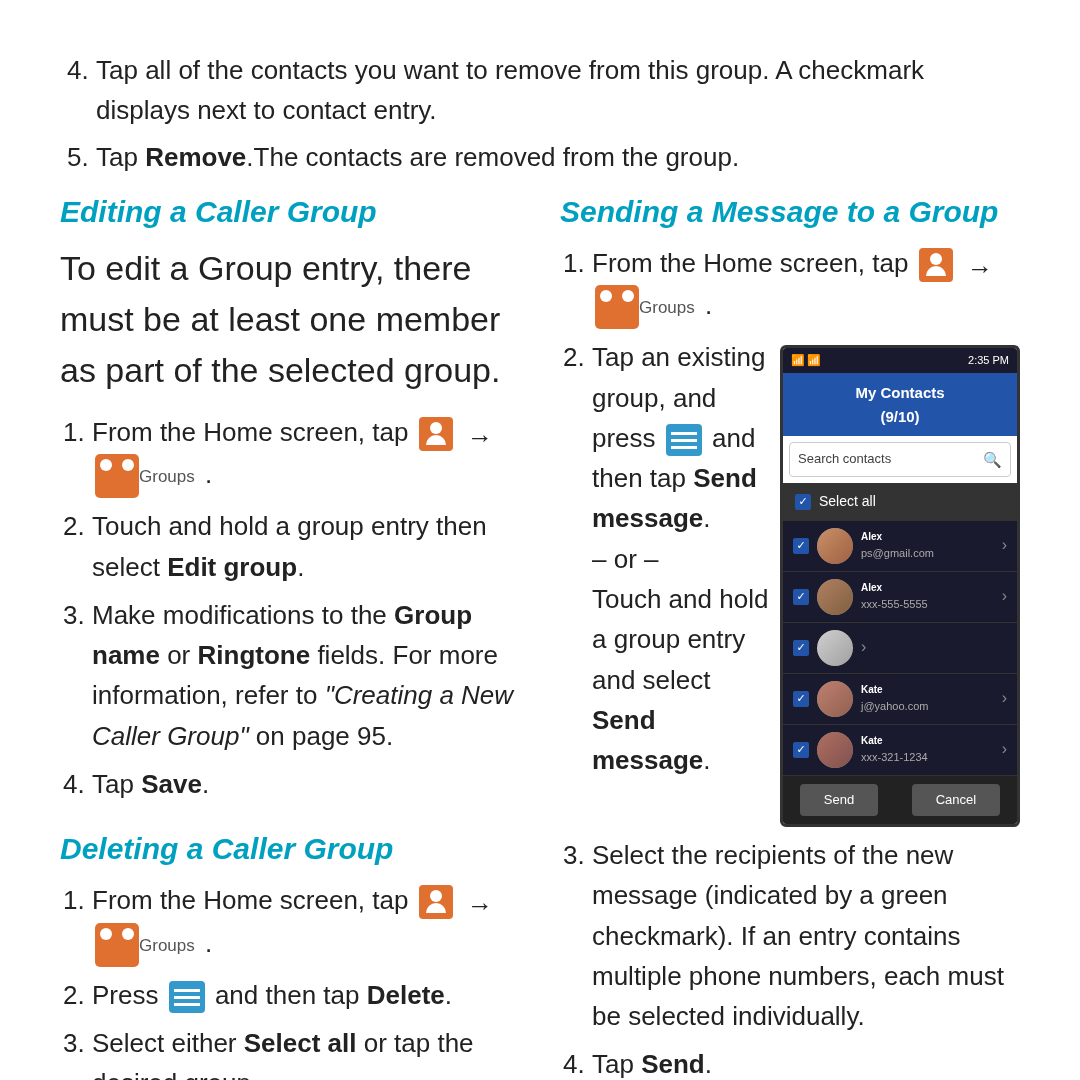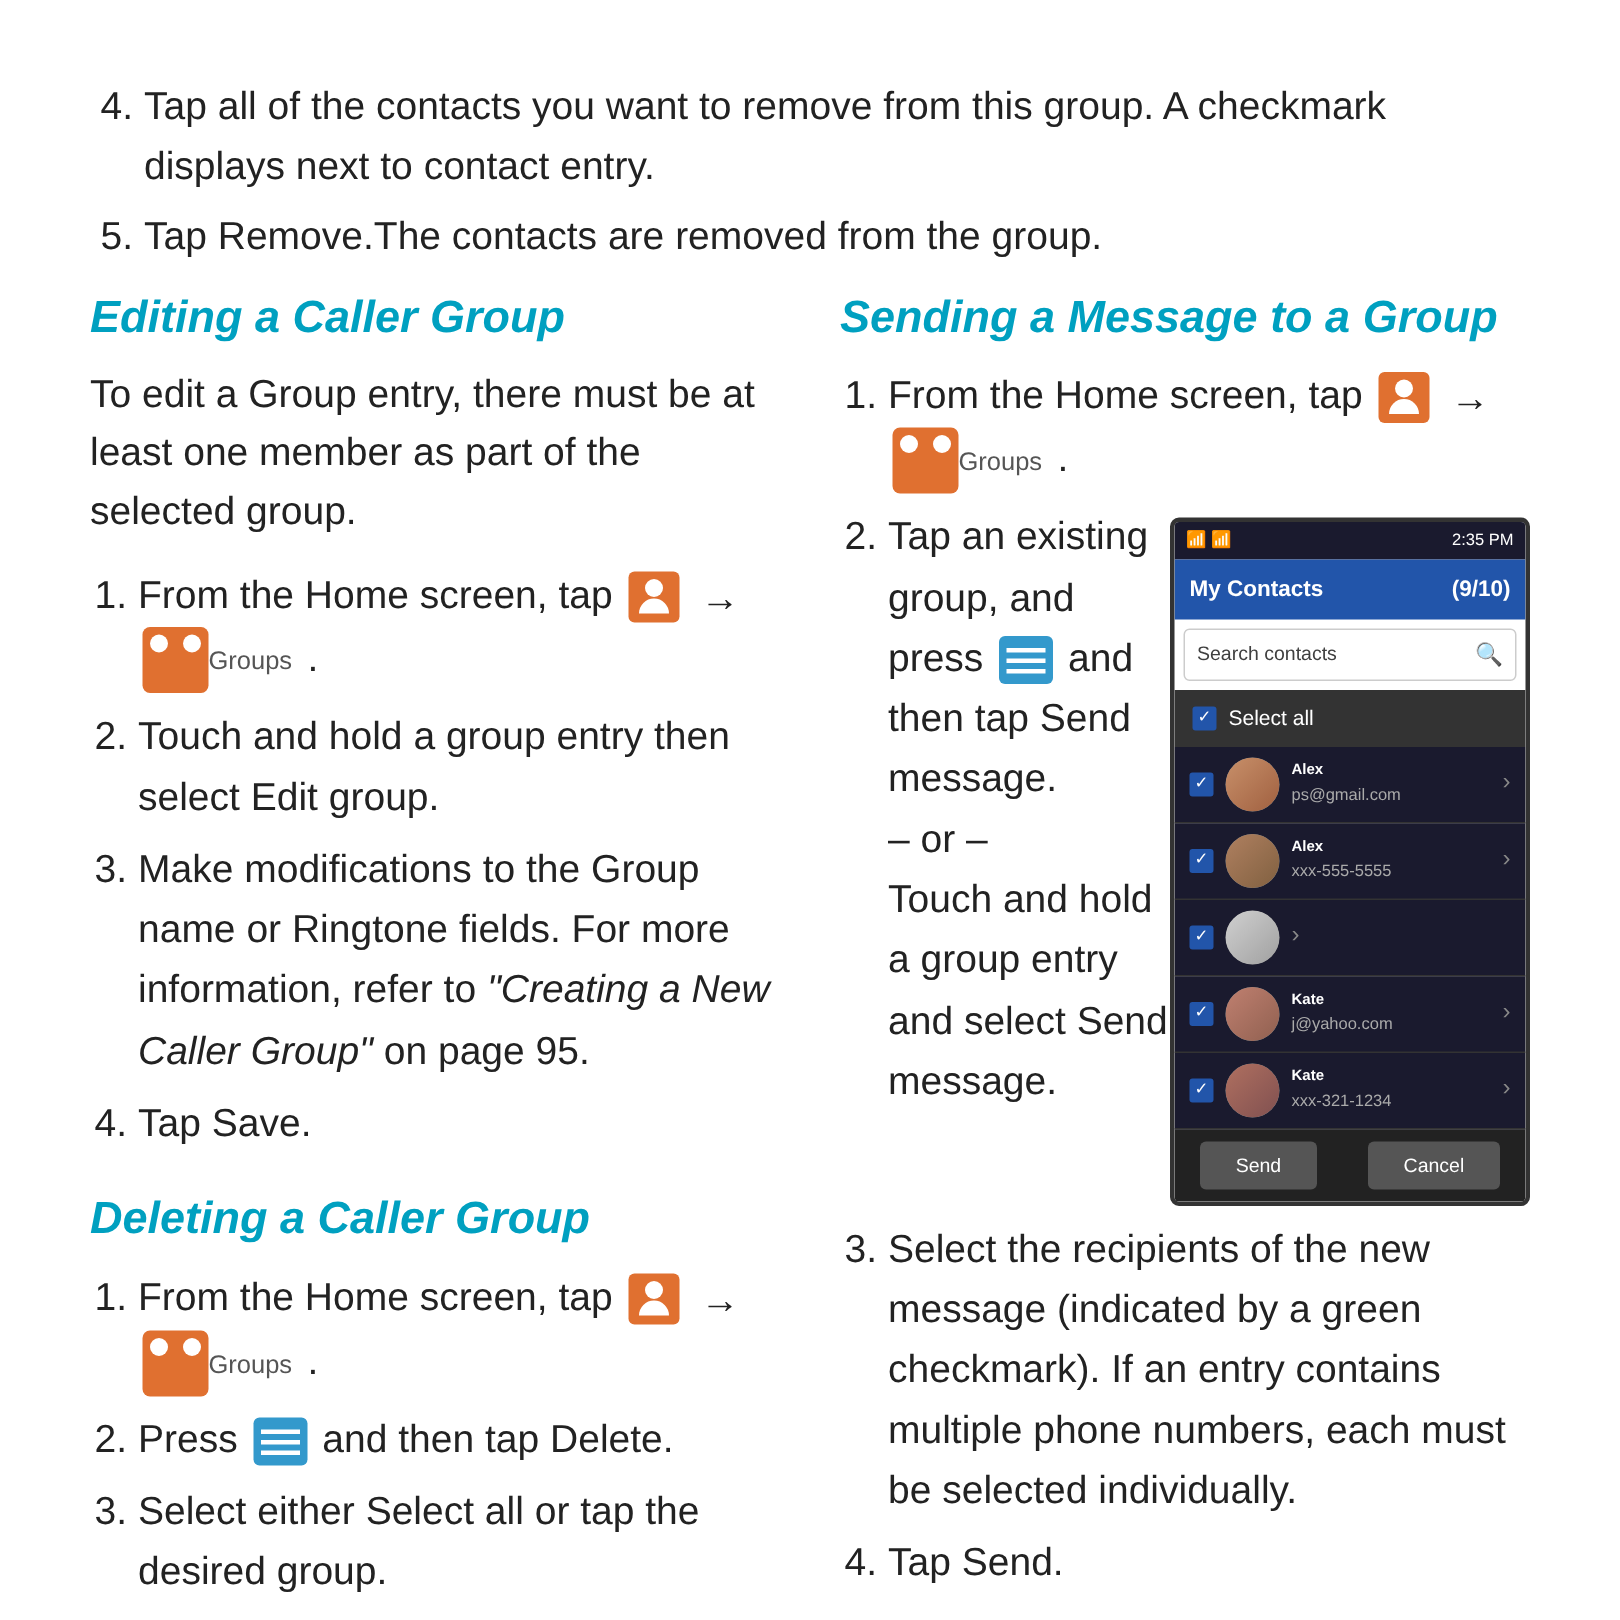--- a/index.html
+++ b/index.html
@@ -31,37 +31,37 @@
       flex: 1;
     }
     .section-title {
       font-style: italic;
       font-weight: bold;
       color: #00a0c0;
       font-size: 30px;
       margin-bottom: 14px;
     }
     .intro-text {
-      font-size: 26px;
+      font-size: 34px;
       line-height: 1.5;
       margin-bottom: 16px;
     }
     ol {
       padding-left: 32px;
       font-size: 26px;
       line-height: 1.55;
     }
     ol li {
       margin-bottom: 8px;
     }
     .step-text {
       font-size: 26px;
       line-height: 1.55;
     }
-    b { font-weight: normal; }
+    b { font-weight: bold; }
     .italic-ref { font-style: italic; }
     .icon-person {
       display: inline-block;
       width: 34px;
       height: 34px;
       background: #e07030;
       border-radius: 4px;
       vertical-align: middle;
       position: relative;
       margin: 0 3px;
@@ -176,20 +176,21 @@
     }
     .phone-header {
       background: #2255aa;
       color: white;
       display: flex;
       justify-content: space-between;
       align-items: center;
       padding: 8px 10px;
       font-size: 15px;
       font-weight: bold;
+      flex-direction: column;
     }
     .phone-search {
       background: white;
       margin: 6px 6px;
       border-radius: 4px;
       display: flex;
       align-items: center;
       padding: 5px 8px;
       font-size: 13px;
       color: #404040;

